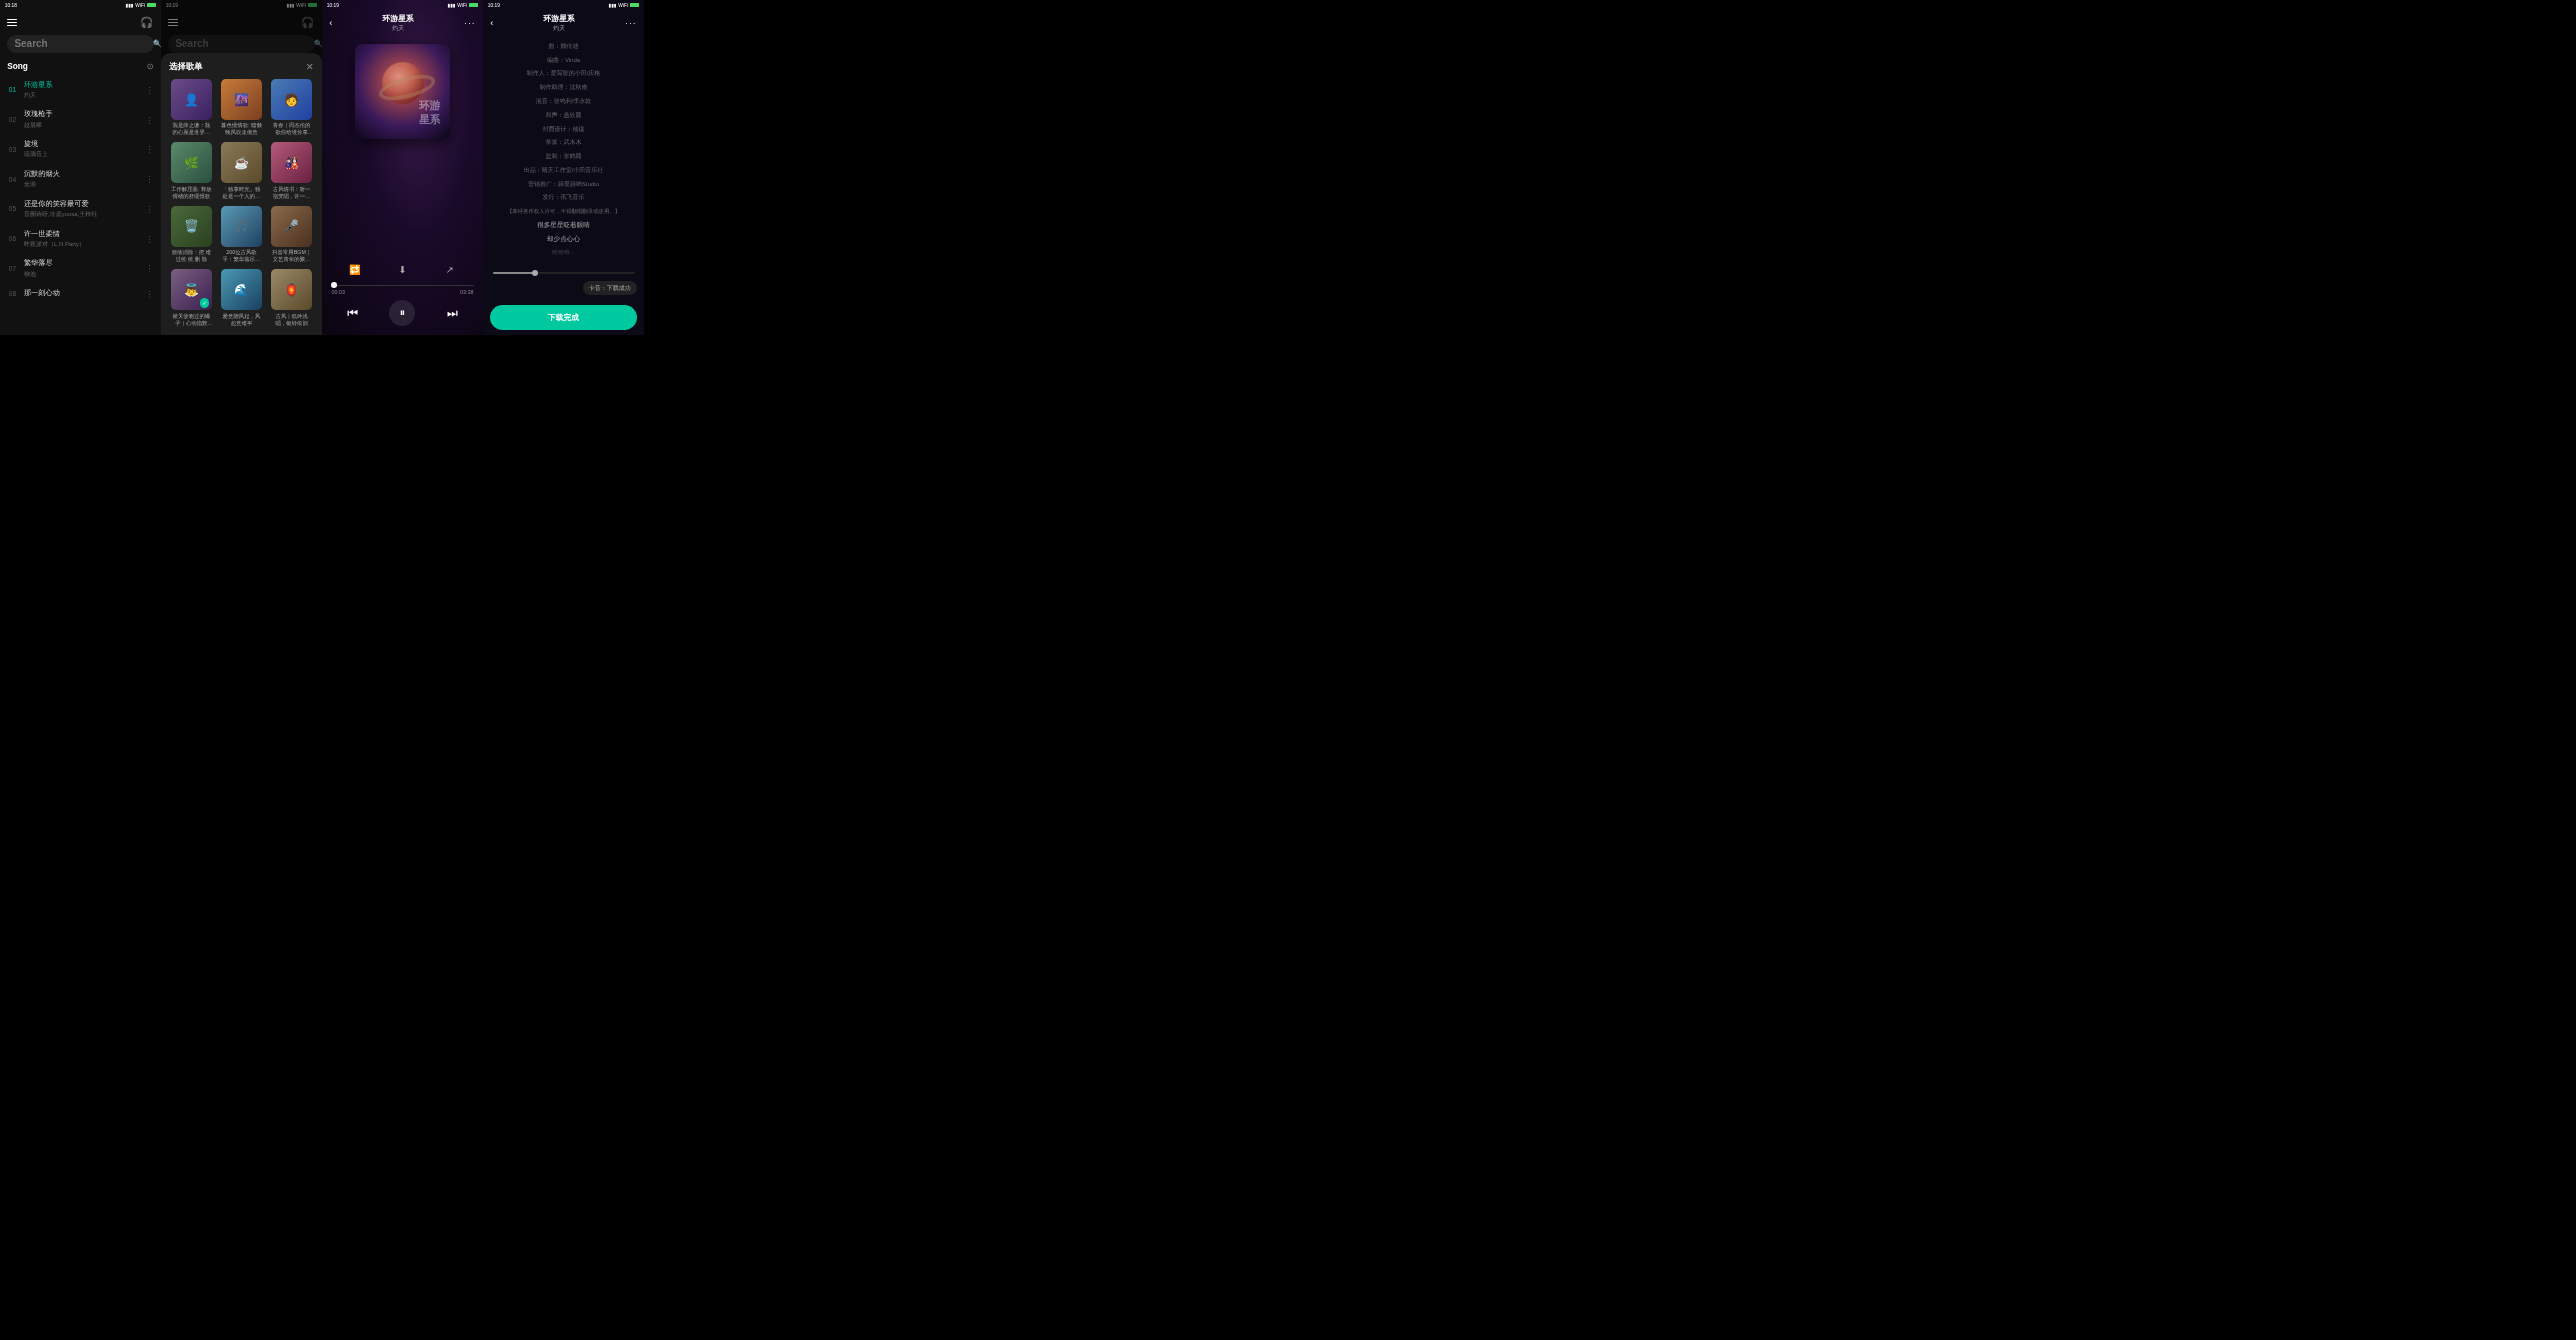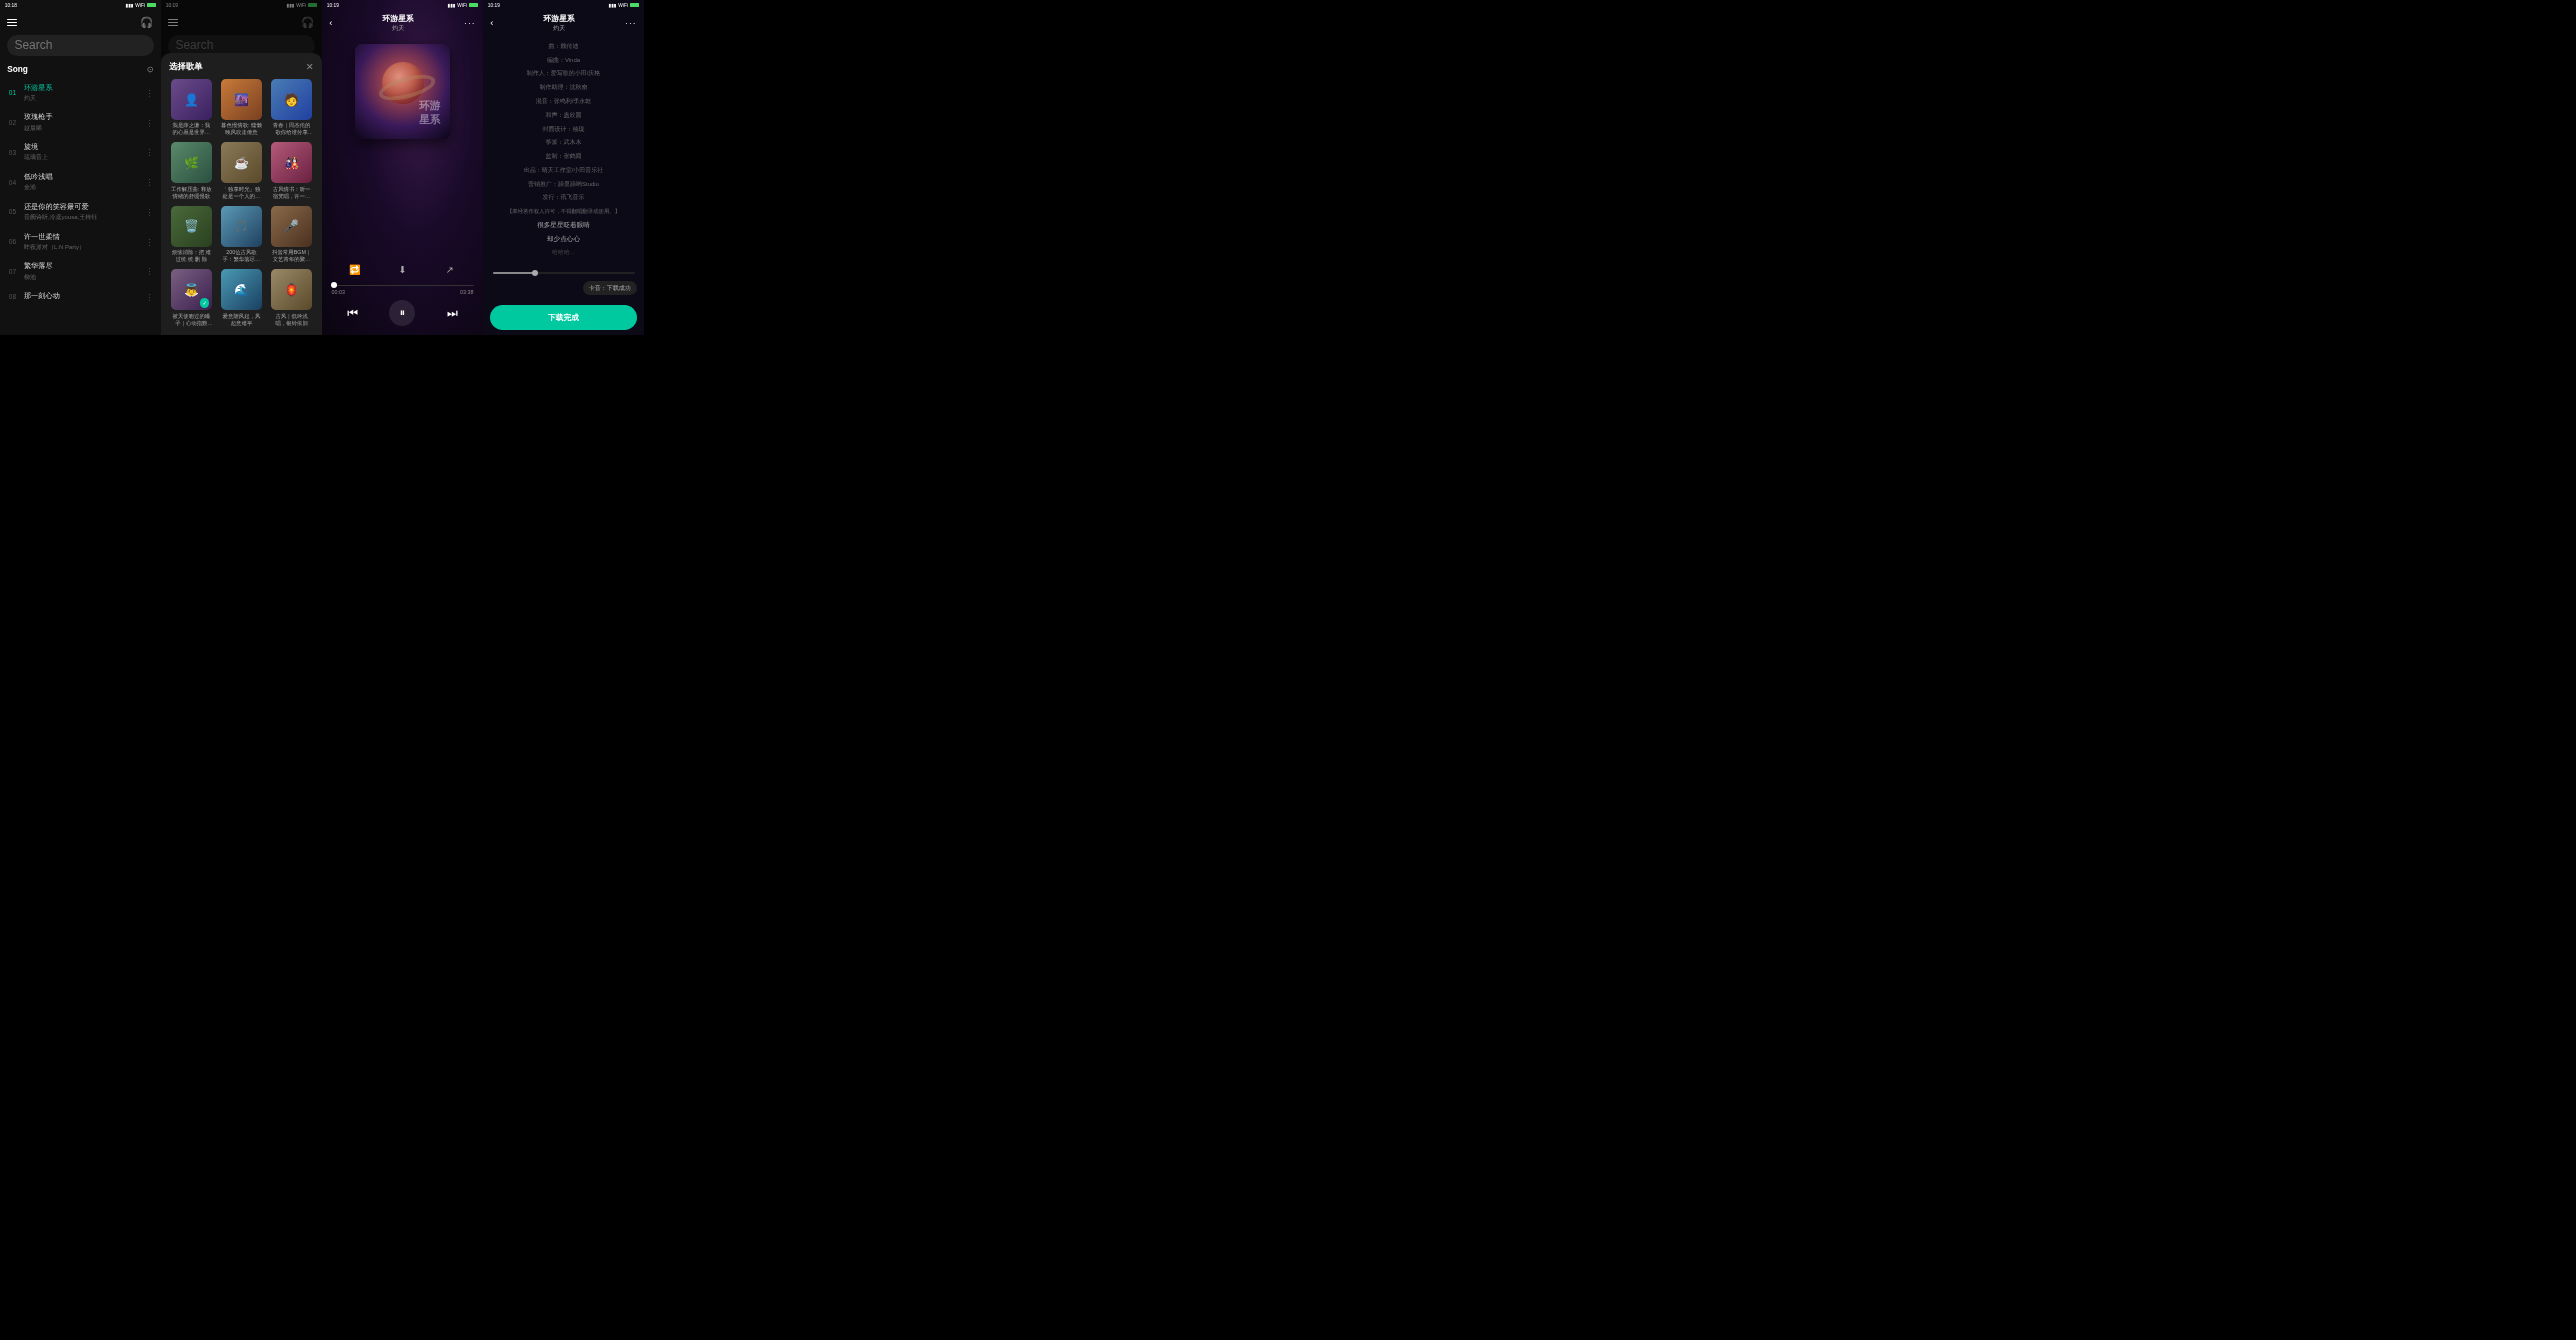--- a/index.html
+++ b/index.html
@@ -57,22 +57,23 @@
       display: flex;
       align-items: center;
       padding: 3.6px 7.2px;
       gap: 4.8px;
     }
     .search-bar input {
       background: transparent;
       border: none;
       outline: none;
       color: #888;
-      font-size: 12px;
+      font-size: 10px;
       flex: 1;
+      font-weight: bold;
     }
     .search-icon {
       color: #888;
       font-size: 7.2px;
     }
 
     .section-header {
       display: flex;
       align-items: center;
       justify-content: space-between;
@@ -603,21 +604,21 @@
       <span class="song-num">03</span>
       <div class="song-info">
         <div class="song-name">旋境</div>
         <div class="song-artist">琉璃音上</div>
       </div>
       <span class="song-more">⋮</span>
     </div>
     <div class="song-item">
       <span class="song-num">04</span>
       <div class="song-info">
-        <div class="song-name">低吟浅唱</div>
+        <div class="song-name">沉默的烟火</div>
         <div class="song-artist">金渔</div>
       </div>
       <span class="song-more">⋮</span>
     </div>
     <div class="song-item">
       <span class="song-num">05</span>
       <div class="song-info">
         <div class="song-name">还是你的笑容最可爱</div>
         <div class="song-artist">音阙诗听,冷鸢yousa,王梓钰</div>
       </div>

